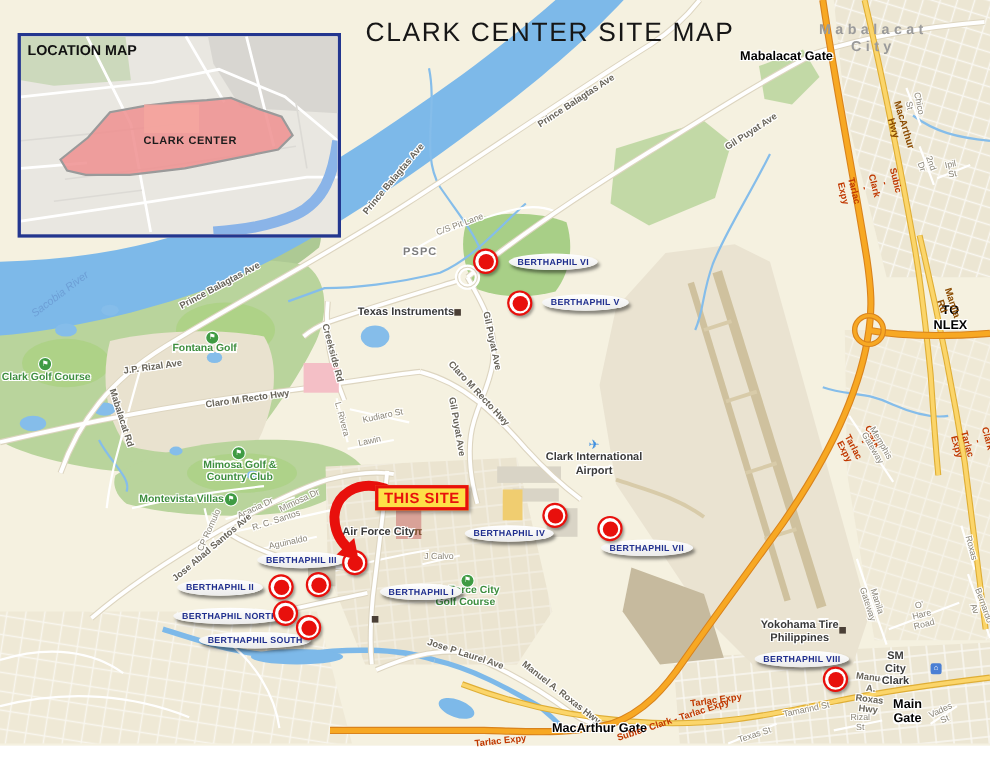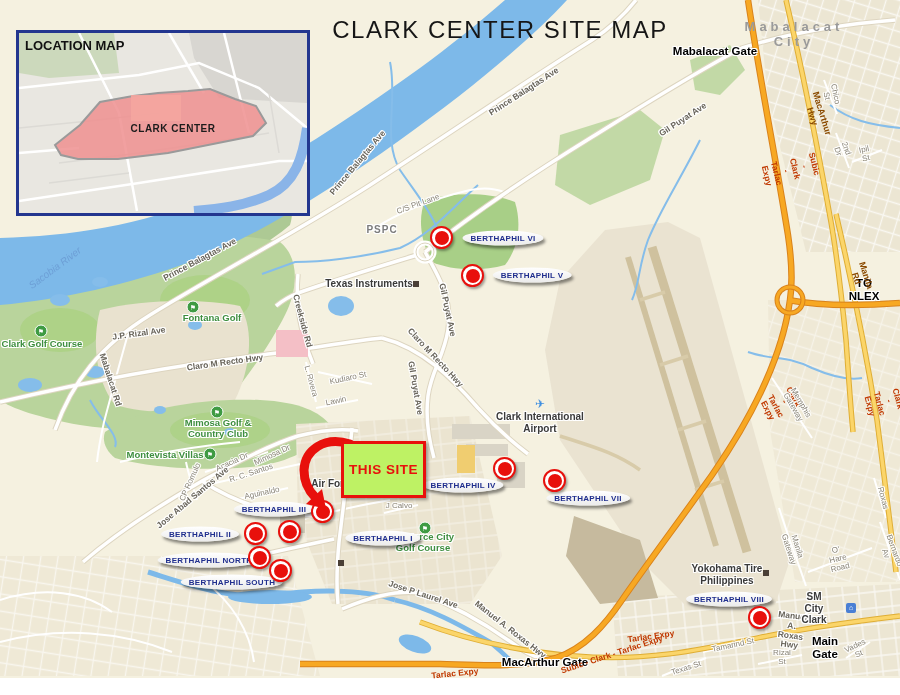--- a/index.html
+++ b/index.html
@@ -31,23 +31,23 @@
   .site-marker{position:absolute;width:19px;height:19px;margin:-12px 0 0 -12px;
                border:2.5px solid var(--site-red,#e21212);border-radius:50%;background:#fff;
                box-shadow:1.5px 2px 2.5px rgba(0,0,0,.35);}
   .site-marker span{position:absolute;left:2.5px;top:2.5px;right:2.5px;bottom:2.5px;
                     background:var(--site-red,#e21212);border-radius:50%;}
   .site-label{position:absolute;transform:translate(-50%,-50%);
               background:linear-gradient(#ffffff,#ebebeb);border-radius:50%;
               padding:3.5px 8px;font-weight:bold;font-size:8px;line-height:1;
               color:var(--label-navy,#1f2e8e);letter-spacing:.3px;white-space:nowrap;
               box-shadow:2px 3px 3px rgba(0,0,0,.45);}
-  #this-site{position:absolute;left:341px;top:441px;background:#bef264;
+  #this-site{position:absolute;left:341px;top:441px;background:#fde047;
              border:3px solid var(--site-red,#e8100c);color:var(--site-red,#e8100c);
-             font-weight:bold;font-size:13.5px;letter-spacing:.5px;padding:18px 5px;
+             font-weight:bold;font-size:13.5px;letter-spacing:.5px;padding:1px 5px;
              box-shadow:2px 2px 3px rgba(0,0,0,.35);}
   #map-title{position:absolute;left:500px;top:30px;transform:translate(-50%,-50%);
              font-size:24px;color:#161616;letter-spacing:1.5px;white-space:nowrap;}
   #inset{position:absolute;left:16px;top:30px;width:288px;height:180px;
          border:3px solid #23368f;background:#e9e7e1;overflow:hidden;}
   #inset-title{position:absolute;left:6px;top:5px;font-size:13px;font-weight:bold;color:#111;}
   #inset-area{position:absolute;left:154px;top:95px;transform:translate(-50%,-50%);
               font-size:10px;font-weight:bold;color:#1c1c1c;letter-spacing:.5px;white-space:nowrap;}
   .arrow-stroke{stroke:var(--site-red,#e8100c);}
   .arrow-fill{fill:var(--site-red,#e8100c);}
@@ -254,21 +254,21 @@
       <div class="ml gate halo" style="left: 864px; top: 290px; transform: translate(-50%, -50%) rotate(0deg);">TO NLEX</div>
       <div class="ml hwy" style="left: 861px; top: 277px; transform: translate(-50%, -50%) rotate(72deg);">Manila Rd</div>
       <div class="ml expy" style="left: 780px; top: 404px; transform: translate(-50%, -50%) rotate(62deg);">Clark - Tarlac Expy</div>
       <div class="ml street halo" style="left: 797px; top: 405px; transform: translate(-50%, -50%) rotate(60deg);">Memphis Gateway</div>
       <div class="ml expy" style="left: 893px; top: 400px; transform: translate(-50%, -50%) rotate(75deg);">Subic - Clark - Tarlac Expy</div>
       <div class="ml water" style="left: 55px; top: 268px; transform: translate(-50%, -50%) rotate(-37deg);">Sacobia River</div>
       <div class="ml road halo" style="left: 200px; top: 260px; transform: translate(-50%, -50%) rotate(-28deg);">Prince Balagtas Ave</div>
       <div class="ml road halo" style="left: 524px; top: 92px; transform: translate(-50%, -50%) rotate(-33deg);">Prince Balagtas Ave</div>
       <div class="ml road halo" style="left: 358px; top: 163px; transform: translate(-50%, -50%) rotate(-50deg);">Prince Balagtas Ave</div>
       <div class="ml green halo" style="left: 42px; top: 344px; transform: translate(-50%, -50%) rotate(0deg);">Clark Golf Course</div>
-      <div class="ml green halo" style="left: 212px; top: 318px; transform: translate(-50%, -50%) rotate(0deg);">Fontana Golf</div>
+      <div class="ml green halo" style="left: 186px; top: 318px; transform: translate(-50%, -50%) rotate(0deg);">Fontana Golf</div>
       <div class="ml road halo" style="left: 139px; top: 334px; transform: translate(-50%, -50%) rotate(-8deg);">J.P. Rizal Ave</div>
       <div class="ml road halo" style="left: 110px; top: 380px; transform: translate(-50%, -50%) rotate(72deg);">Mabalacat Rd</div>
       <div class="ml road halo" style="left: 225px; top: 363px; transform: translate(-50%, -50%) rotate(-8deg);">Claro M Recto Hwy</div>
       <div class="ml road halo" style="left: 435px; top: 358px; transform: translate(-50%, -50%) rotate(47deg);">Claro M Recto Hwy</div>
       <div class="ml road halo" style="left: 302px; top: 321px; transform: translate(-50%, -50%) rotate(75deg);">Creekside Rd</div>
       <div class="ml street halo" style="left: 418px; top: 204px; transform: translate(-50%, -50%) rotate(-20deg);">C/S Pit Lane</div>
       <div class="ml poi-gray halo" style="left: 382px; top: 230px; transform: translate(-50%, -50%) rotate(0deg);">PSPC</div>
       <div class="ml poi halo" style="left: 369px; top: 284px; transform: translate(-50%, -50%) rotate(0deg);">Texas Instruments</div>
       <div class="ml road halo" style="left: 683px; top: 120px; transform: translate(-50%, -50%) rotate(-33deg);">Gil Puyat Ave</div>
       <div class="ml road halo" style="left: 447px; top: 310px; transform: translate(-50%, -50%) rotate(78deg);">Gil Puyat Ave</div>

